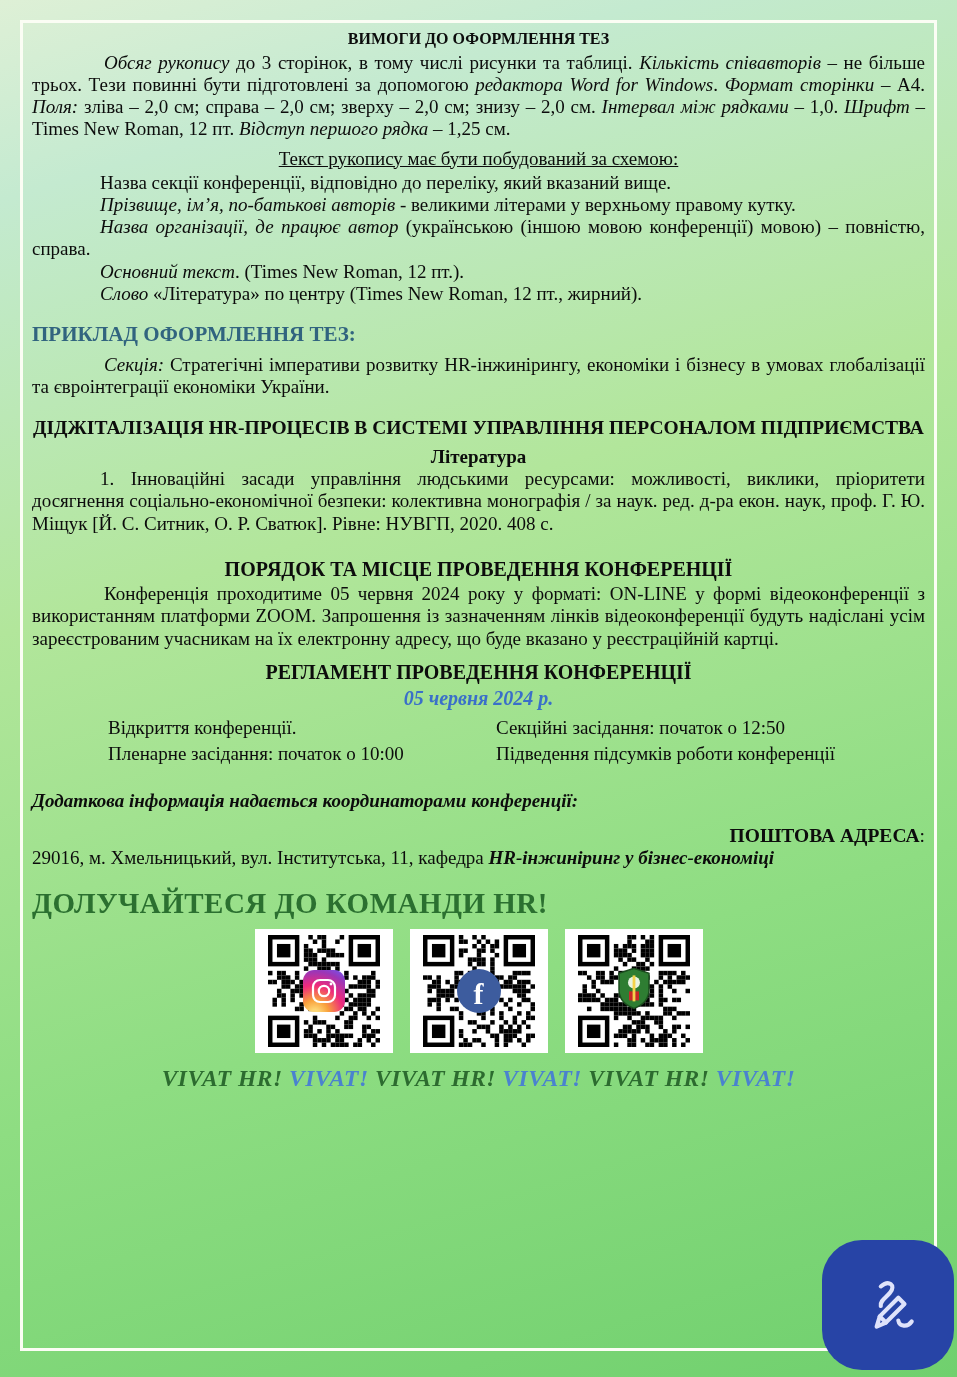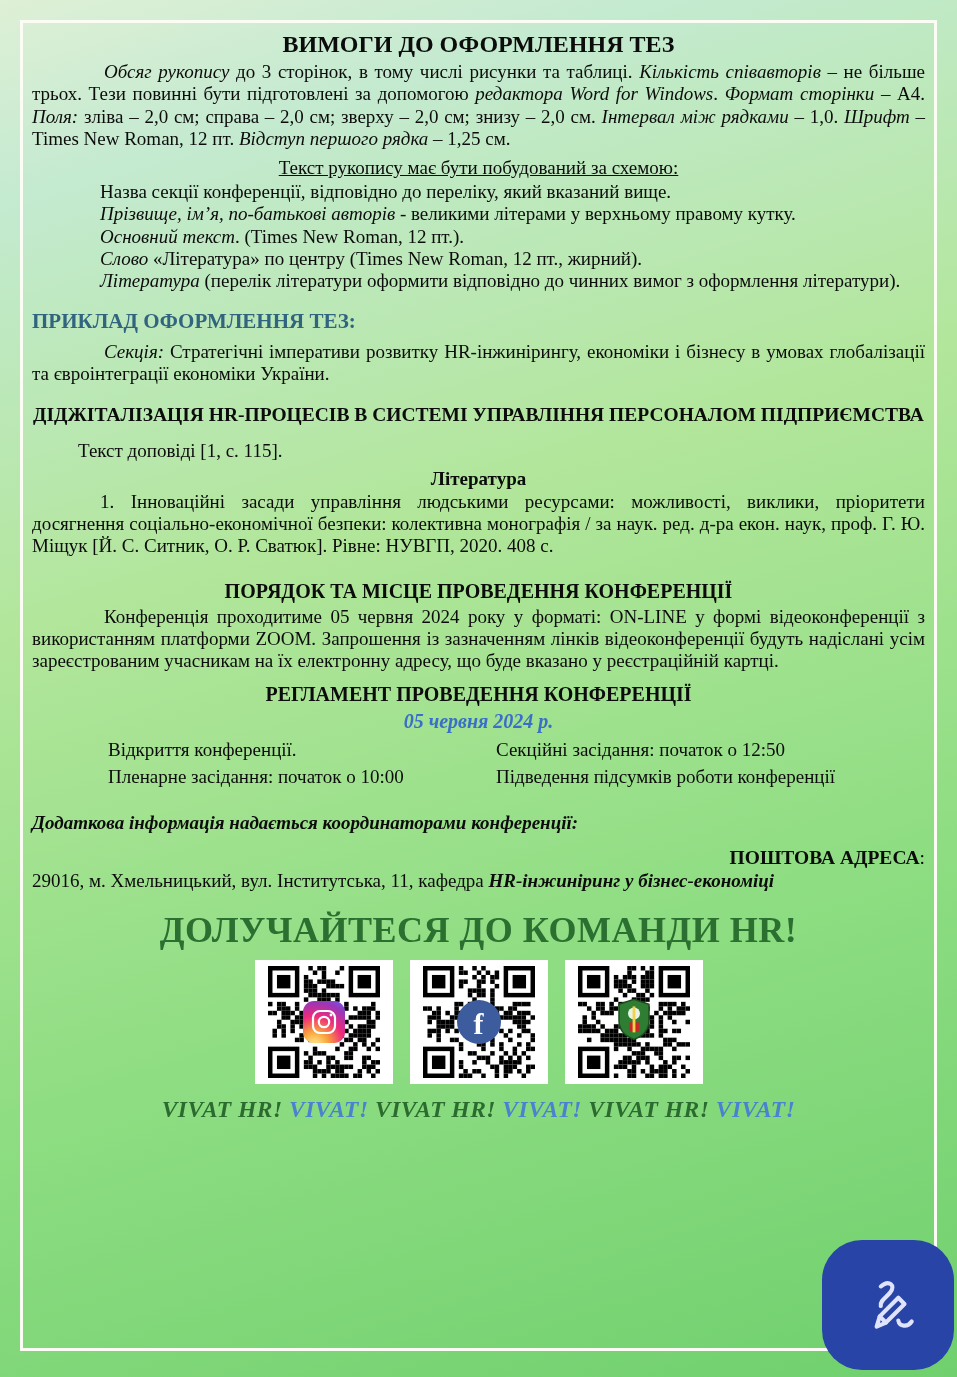--- a/index.html
+++ b/index.html
@@ -22,40 +22,40 @@
   .frame{position:absolute;left:20px;top:20px;right:20px;bottom:26px;border:3px solid #fbfdf4;pointer-events:none;}
   .content{position:absolute;left:32px;right:32px;top:30px;}
   p,h1,h2,h3{font-weight:normal;}
   .j{text-align:justify;}
   .base{font-size:19px;line-height:1.17;}
   .seg-i{font-style:italic;}
   .seg-b{font-weight:bold;}
   .seg-bi{font-weight:bold;font-style:italic;}
   .seg-g{color:var(--vivat-green);}
   .seg-bl{color:var(--vivat-blue);}
-  .doc-title{font-size:24px;font-weight:bold;text-align:center;margin-bottom:3px;}
+  .doc-title{font-size:16px;font-weight:bold;text-align:center;margin-bottom:3px;}
   .intro{text-indent:72px;}
   .schema-head{margin-top:7px;margin-bottom:2px;text-align:center;}
   .schema-head span{text-decoration:underline;}
   .schema-item{text-indent:68px;}
   .example-head{color:var(--example-heading);font-size:21px;font-weight:bold;text-align:left;margin-top:17px;margin-bottom:7px;}
   .section-line{text-indent:72px;}
   .authors{margin-top:15px;text-align:right;line-height:1.3;font-size:19px;}
   .thesis-title{margin-top:19px;font-size:19.5px;font-weight:bold;text-align:center;}
   .thesis-text{margin-top:13px;text-indent:46px;}
   .lit-head{margin-top:6px;font-weight:bold;text-align:center;}
   .ref{text-indent:68px;}
   .venue-head{margin-top:23px;font-size:20px;font-weight:bold;text-align:center;margin-bottom:2px;}
   .venue-body{text-indent:72px;}
   .reg-head{margin-top:11px;font-size:20px;font-weight:bold;text-align:center;}
   .reg-date{color:var(--date-blue);font-size:20px;font-weight:bold;font-style:italic;text-align:center;margin:3px 0 4px;}
   .schedule{margin-left:76px;display:grid;grid-template-columns:388px 1fr;line-height:1.4;font-size:19px;}
   .contacts{margin-top:21px;line-height:1.3;}
   .postal-head{margin-top:11px;font-size:19.5px;text-align:right;}
-  .join-head{margin-top:17px;color:var(--join-green);font-size:36px;font-weight:bold;text-align:center;letter-spacing:0.5px;}
+  .join-head{margin-top:17px;color:var(--join-green);font-size:29px;font-weight:bold;letter-spacing:0.5px;}
   .qr-row{margin-top:9px;display:flex;justify-content:center;gap:17px;}
   .qr-card{width:138px;height:124px;background:#fff;position:relative;display:flex;align-items:center;justify-content:center;}
   .qr-card svg.qr{width:112px;height:112px;display:block;}
   .qr-icon{position:absolute;left:50%;top:50%;transform:translate(-50%,-50%);}
   .ig-badge{width:42px;height:42px;border-radius:11px;background:radial-gradient(circle at 28% 105%,#fdd776 8%,#f9a13c 26%,#ee2a7b 54%,#9b36b7 80%,#6a5af9 100%);display:flex;align-items:center;justify-content:center;}
   .fb-badge{width:44px;height:44px;border-radius:50%;background:var(--facebook-blue);display:flex;align-items:center;justify-content:center;color:#fff;font-weight:bold;font-size:30px;font-family:"Liberation Serif",serif;}
   .fb-badge span{position:relative;top:2px;}
   .vivat{margin-top:12px;text-align:center;font-size:23.5px;font-weight:bold;font-style:italic;letter-spacing:0.5px;}
   .fab{position:absolute;right:3px;bottom:7px;width:132px;height:130px;border-radius:40px;background:var(--fab-blue);border:none;display:flex;align-items:center;justify-content:center;cursor:pointer;z-index:5;}
 </style>
@@ -65,39 +65,38 @@
 <div class="frame"></div>
 
 <div class="content base">
 
   <h1 class="doc-title">ВИМОГИ ДО ОФОРМЛЕННЯ ТЕЗ</h1>
   <p class="j intro"><span class="seg-i">Обсяг рукопису</span><span> до 3 сторінок, в тому числі рисунки та таблиці. </span><span class="seg-i">Кількість співавторів</span><span> – не більше трьох. Тези повинні бути підготовлені за допомогою </span><span class="seg-i">редактора Word for Windows</span><span>. </span><span class="seg-i">Формат сторінки</span><span> – А4. </span><span class="seg-i">Поля:</span><span> зліва – 2,0 см; справа – 2,0 см; зверху – 2,0 см; знизу – 2,0 см. </span><span class="seg-i">Інтервал між рядками</span><span> – 1,0. </span><span class="seg-i">Шрифт</span><span> – Times New Roman, 12 пт. </span><span class="seg-i">Відступ першого рядка</span><span> – 1,25 см.</span></p>
 
   <p class="schema-head"><span>Текст рукопису має бути побудований за схемою:</span></p>
   <p class="j schema-item"><span>Назва секції конференції, відповідно до переліку, який вказаний вище.</span></p>
   <p class="j schema-item"><span class="seg-i">Прізвище, ім’я, по-батькові авторів</span><span> - великими літерами у верхньому правому кутку.</span></p>
+  <p class="j schema-item"><span class="seg-i">Назва організації, де працює автор</span><span> (українською (іншою мовою конференції) мовою) – повністю, справа.</span></p>
   <p class="j schema-item"><span class="seg-i">Основний текст</span><span>. (Times New Roman, 12 пт.).</span></p>
   <p class="j schema-item"><span class="seg-i">Слово</span><span> «Література» по центру (Times New Roman, 12 пт., жирний).</span></p>
-  <p class="j schema-item"><span class="seg-i">Література</span><span> (перелік літератури оформити відповідно до чинних вимог з оформлення літератури).</span></p>
 
   <h2 class="example-head">ПРИКЛАД ОФОРМЛЕННЯ ТЕЗ:</h2>
   <p class="j section-line"><span class="seg-i">Секція:</span><span> Стратегічні імперативи розвитку HR-інжинірингу, економіки і бізнесу в умовах глобалізації та євроінтеграції економіки України.</span></p>
 
   <div class="authors">
     <div></div>
     <div></div>
     <div></div>
     <div></div>
     <div></div>
     <div></div>
     <div></div>
   </div>
 
   <p class="thesis-title">ДІДЖІТАЛІЗАЦІЯ HR-ПРОЦЕСІВ В СИСТЕМІ УПРАВЛІННЯ ПЕРСОНАЛОМ ПІДПРИЄМСТВА</p>
-  <p class="thesis-text">Текст доповіді [1, с. 115].</p>
   <p class="lit-head">Література</p>
   <p class="j ref">1. Інноваційні засади управління людськими ресурсами: можливості, виклики, пріоритети досягнення соціально-економічної безпеки: колективна монографія / за наук. ред. д-ра екон. наук, проф. Г. Ю. Міщук [Й. С. Ситник, О. Р. Сватюк]. Рівне: НУВГП, 2020. 408 с.</p>
 
   <h2 class="venue-head">ПОРЯДОК ТА МІСЦЕ ПРОВЕДЕННЯ КОНФЕРЕНЦІЇ</h2>
   <p class="j venue-body">Конференція проходитиме 05 червня 2024 року у форматі: ON-LINE у формі відеоконференції з використанням платформи ZOOM. Запрошення із зазначенням лінків відеоконференції будуть надіслані усім зареєстрованим учасникам на їх електронну адресу, що буде вказано у реєстраційній картці.</p>
 
   <h2 class="reg-head">РЕГЛАМЕНТ ПРОВЕДЕННЯ КОНФЕРЕНЦІЇ</h2>
   <p class="reg-date">05 червня 2024 р.</p>
   <div class="schedule">
     <div>Відкриття конференції.</div>

